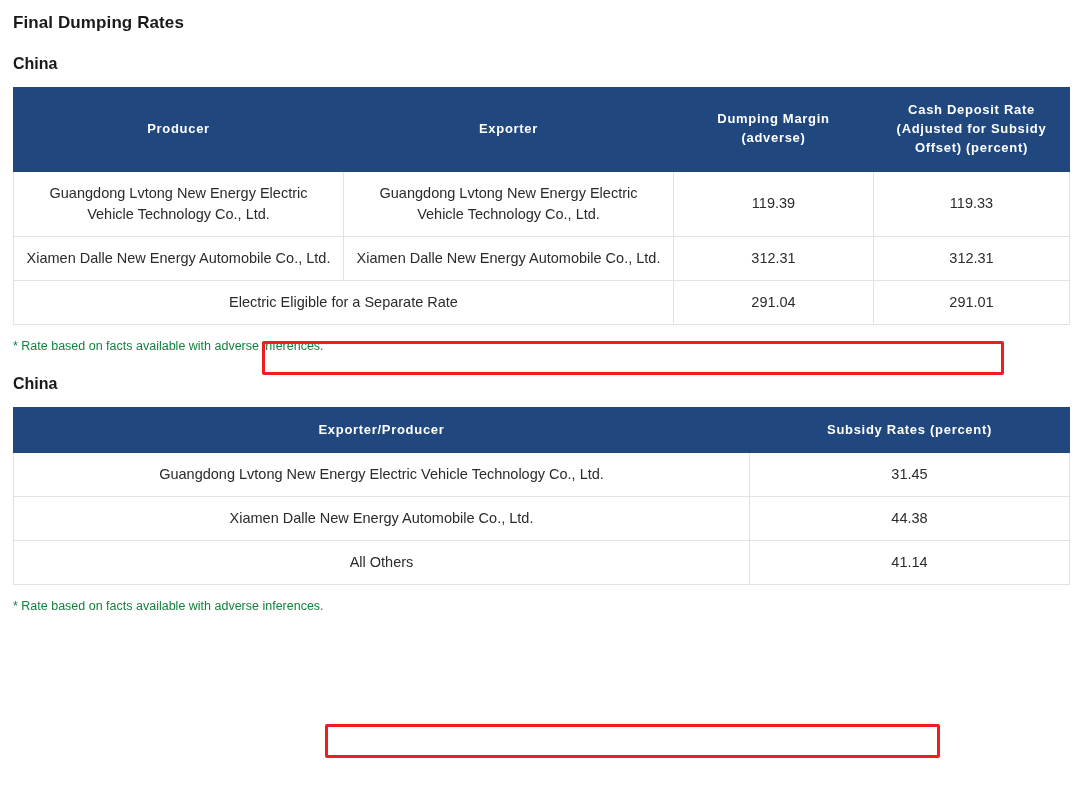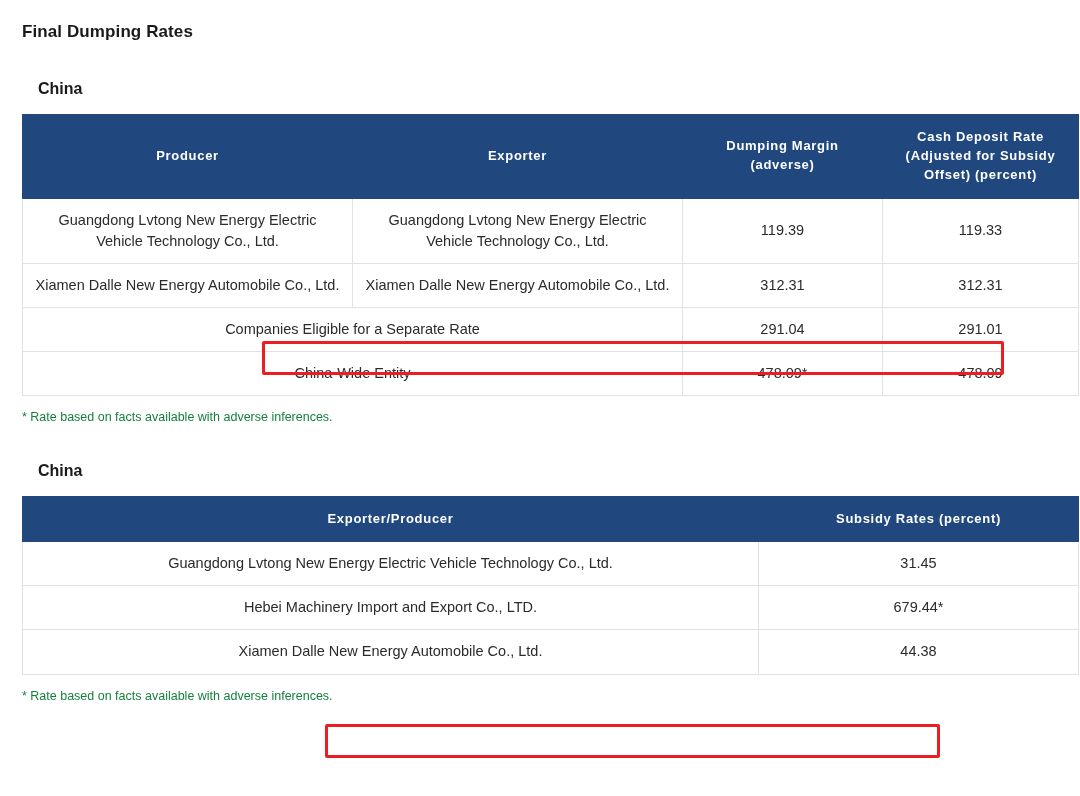--- a/index.html
+++ b/index.html
@@ -11,36 +11,36 @@
     width: 1080px;
     height: 796px;
     font-family: "Liberation Sans", sans-serif;
     color: #231f20;
     -webkit-font-smoothing: antialiased;
   }
   .page {
     position: relative;
     width: 1080px;
     height: 796px;
-    padding: 16px;
+    padding: 7px;
     box-sizing: border-box;
   }
   .section-title {
     font-size: 17px;
     font-weight: bold;
     color: #1a1a1a;
     margin: 0;
     padding: 6px 0 0 6px;
     letter-spacing: 0.1px;
   }
   .country-title {
     font-size: 16px;
     font-weight: bold;
     color: #1a1a1a;
-    margin: 16px;
+    margin: 0;
     padding: 22px 0 0 6px;
   }
   table {
     border-collapse: collapse;
     width: 1056px;
     margin: 14px 0 0 6px;
     table-layout: fixed;
   }
   thead th {
     background: #20487f;
@@ -127,28 +127,23 @@
         <td>119.39</td>
         <td>119.33</td>
       </tr>
       <tr>
         <td>Xiamen Dalle New Energy Automobile Co., Ltd.</td>
         <td>Xiamen Dalle New Energy Automobile Co., Ltd.</td>
         <td>312.31</td>
         <td>312.31</td>
       </tr>
       <tr>
-        <td colspan="2">Companies Eligible for a Separate Rate</td>
+        <td colspan="2">Electric Eligible for a Separate Rate</td>
         <td>291.04</td>
         <td>291.01</td>
-      </tr>
-      <tr>
-        <td colspan="2">China-Wide Entity</td>
-        <td>478.09*</td>
-        <td>478.09</td>
       </tr>
     </tbody>
   </table>
 
   <p class="footnote">* Rate based on facts available with adverse inferences.</p>
 
   <h3 class="country-title">China</h3>
 
   <table class="t2">
     <colgroup>
@@ -160,26 +155,26 @@
         <th>Exporter/Producer</th>
         <th>Subsidy Rates (percent)</th>
       </tr>
     </thead>
     <tbody>
       <tr>
         <td>Guangdong Lvtong New Energy Electric Vehicle Technology Co., Ltd.</td>
         <td>31.45</td>
       </tr>
       <tr>
-        <td>Hebei Machinery Import and Export Co., LTD.</td>
-        <td>679.44*</td>
+        <td>Xiamen Dalle New Energy Automobile Co., Ltd.</td>
+        <td>44.38</td>
       </tr>
       <tr>
-        <td>Xiamen Dalle New Energy Automobile Co., Ltd.</td>
-        <td>44.38</td>
+        <td>All Others</td>
+        <td>41.14</td>
       </tr>
     </tbody>
   </table>
 
   <p class="footnote">* Rate based on facts available with adverse inferences.</p>
 
   <div class="hl-box" id="hl-china-wide"></div>
   <div class="hl-box" id="hl-all-others"></div>
 </div>
 

